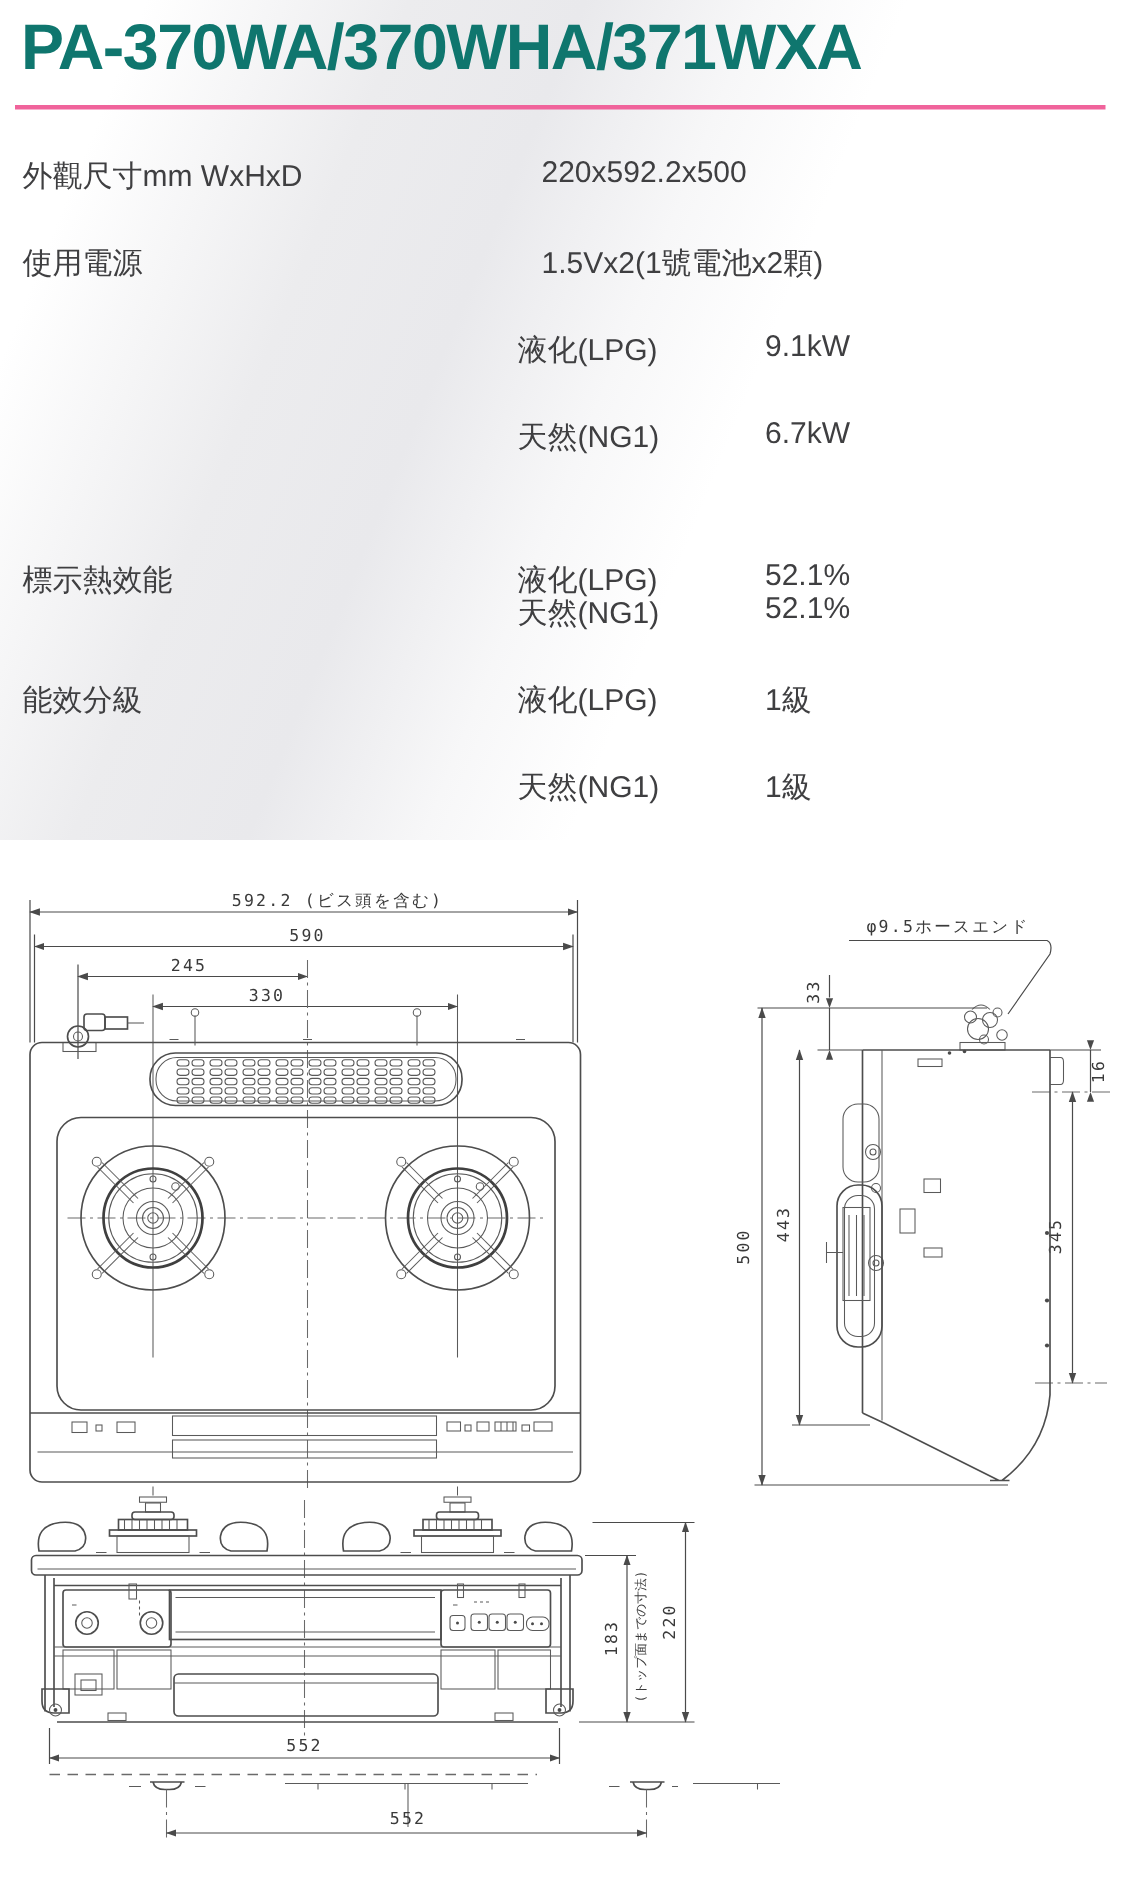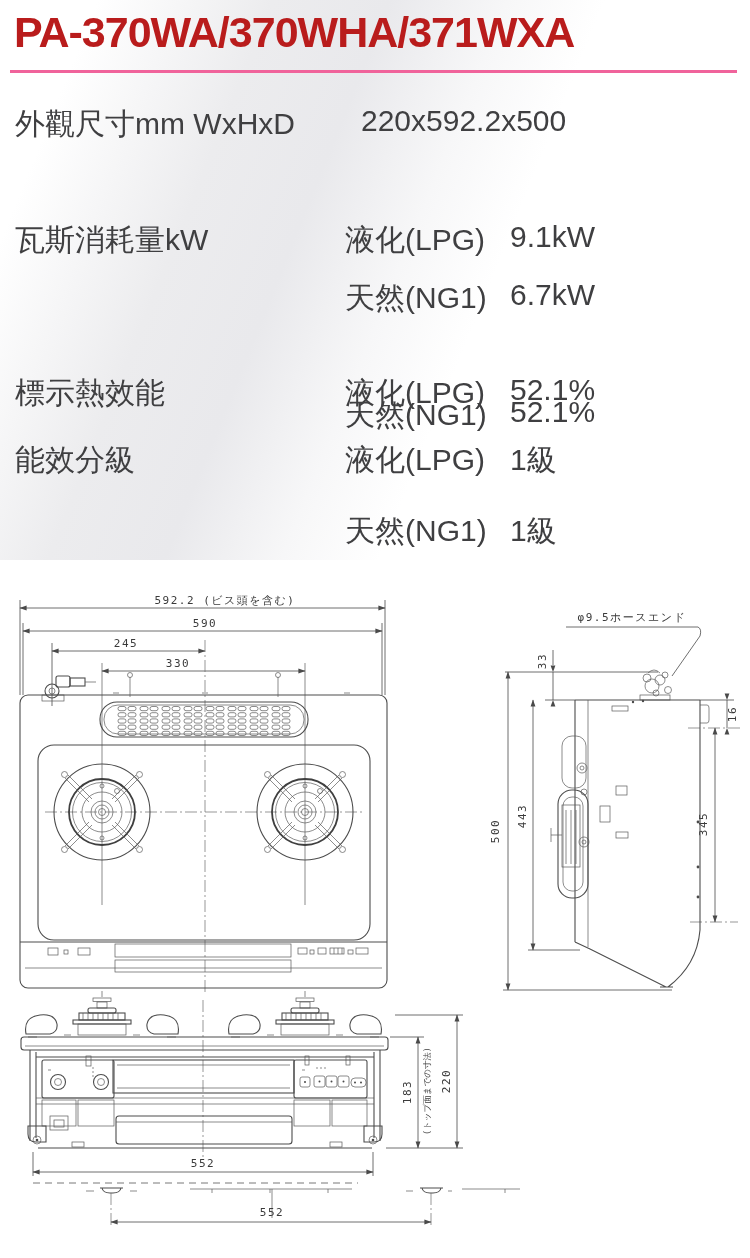--- a/index.html
+++ b/index.html
@@ -1,24 +1,24 @@
 <!DOCTYPE html>
 <html><head>
 <meta charset="utf-8">
 <style>
   html,body{margin:0;padding:0;}
   body{background:#ffffff;font-family:"Liberation Sans","DejaVu Sans",sans-serif;}
   .page{position:relative;width:750px;height:1258px;background:#ffffff;overflow:hidden;}
   .grad-bg{position:absolute;top:0;left:0;width:750px;height:560px;
     background:linear-gradient(112deg,#ffffff 10%,#ececee 28%,#e9e9ec 40%,#f7f7f8 52%,#ffffff 62%);}
   .title{position:absolute;top:8px;left:14px;width:730px;
-    font-size:43px;font-weight:700;letter-spacing:-1px;color:#b91c1c;
+    font-size:43px;font-weight:700;letter-spacing:-1px;color:#0f766e;
     font-family:"Liberation Sans","DejaVu Sans",sans-serif;white-space:nowrap;}
   .title-underline{position:absolute;top:70px;left:10px;width:727px;height:3px;background:#f0639b;}
-  .spec-line{position:absolute;left:0;width:750px;height:36px;font-size:30px;color:#3f3f41;}
+  .spec-line{position:absolute;left:0;width:750px;height:36px;font-size:20px;color:#3f3f41;}
   .spec-label{position:absolute;left:15px;white-space:nowrap;}
   .spec-gas{position:absolute;left:345px;white-space:nowrap;}
   .spec-val{position:absolute;left:510px;white-space:nowrap;}
   .spec-val-wide{position:absolute;left:345px;white-space:nowrap;margin-left:16px;}
   .drawing-wrap{position:absolute;top:590px;left:0;width:638px;height:668px;}
   svg .ln{stroke:#4d4d4d;stroke-width:1.1;fill:none;}
   svg .thin{stroke:#5a5a5a;stroke-width:0.7;fill:none;}
   svg .thick{stroke:#3f3f3f;stroke-width:1.8;fill:none;}
   svg .cl{stroke:#6a6a6a;stroke-width:0.7;fill:none;stroke-dasharray:12 3 2 3;}
   svg .dash{stroke:#6a6a6a;stroke-width:0.9;fill:none;stroke-dasharray:7 5;}
@@ -33,39 +33,42 @@
 <div class="page">
   <div class="grad-bg"></div>
 
   <div class="title">PA-370WA/370WHA/371WXA</div>
   <div class="title-underline"></div>
 
   <div class="spec-line" style="top:104px;">
     <span class="spec-label">外觀尺寸mm WxHxD</span>
     <span class="spec-val-wide">220x592.2x500</span>
   </div>
+  <div class="spec-line" style="top:162px;">
+    <span class="spec-label">使用電源</span>
+    <span class="spec-val-wide">1.5Vx2(1號電池x2顆)</span>
+  </div>
   <div class="spec-line" style="top:220px;">
-    <span class="spec-label">瓦斯消耗量kW</span>
     <span class="spec-gas">液化(LPG)</span>
     <span class="spec-val">9.1kW</span>
   </div>
   <div class="spec-line" style="top:278px;">
     <span class="spec-gas">天然(NG1)</span>
     <span class="spec-val">6.7kW</span>
   </div>
   <div class="spec-line" style="top:337px;margin-top:36px;">
     <span class="spec-label">標示熱效能</span>
     <span class="spec-gas">液化(LPG)</span>
     <span class="spec-val">52.1%</span>
   </div>
   <div class="spec-line" style="top:395px;">
     <span class="spec-gas">天然(NG1)</span>
     <span class="spec-val">52.1%</span>
   </div>
-  <div class="spec-line" style="top:440px;">
+  <div class="spec-line" style="top:453px;">
     <span class="spec-label">能效分級</span>
     <span class="spec-gas">液化(LPG)</span>
     <span class="spec-val">1級</span>
   </div>
   <div class="spec-line" style="top:511px;">
     <span class="spec-gas">天然(NG1)</span>
     <span class="spec-val">1級</span>
   </div>
 
   <div class="drawing-wrap">

